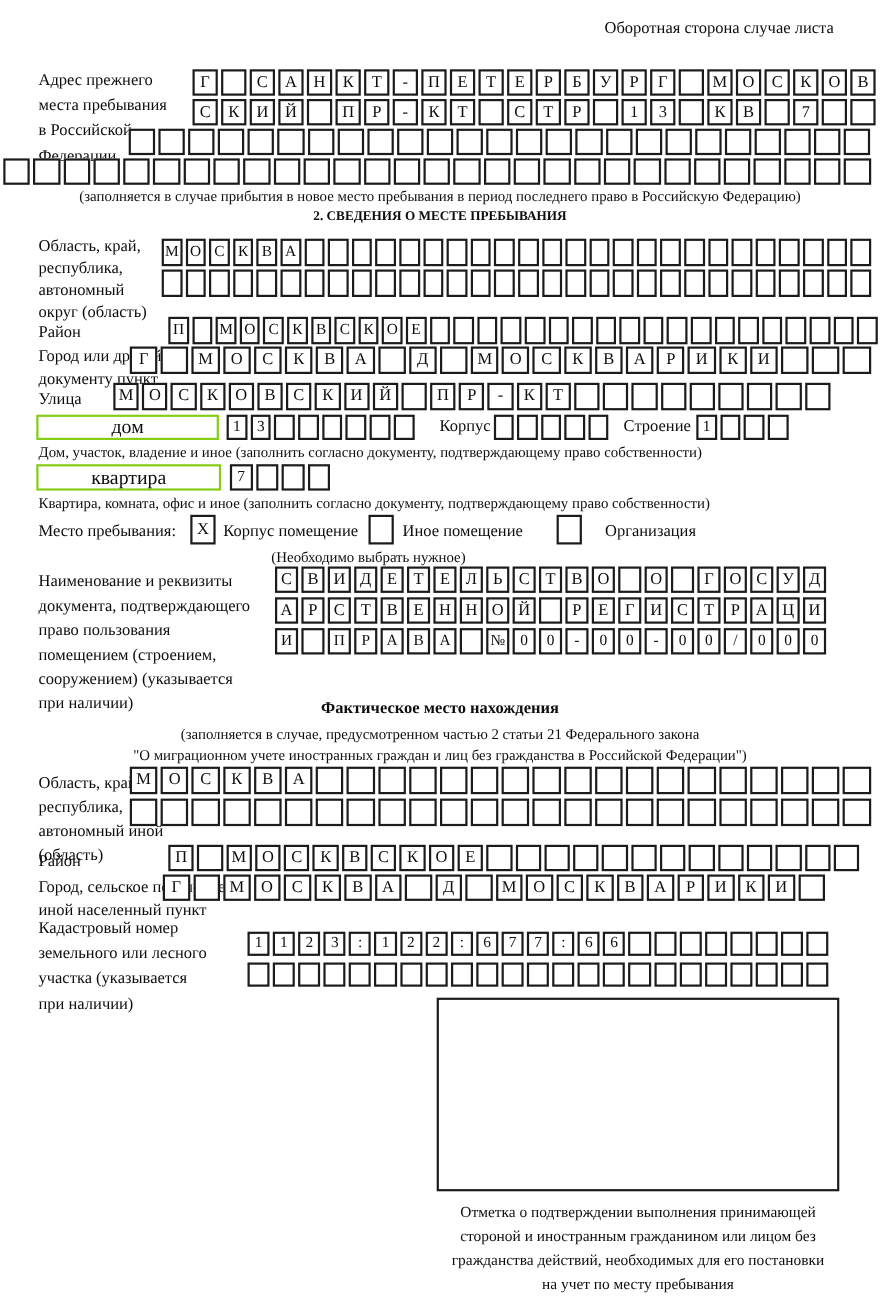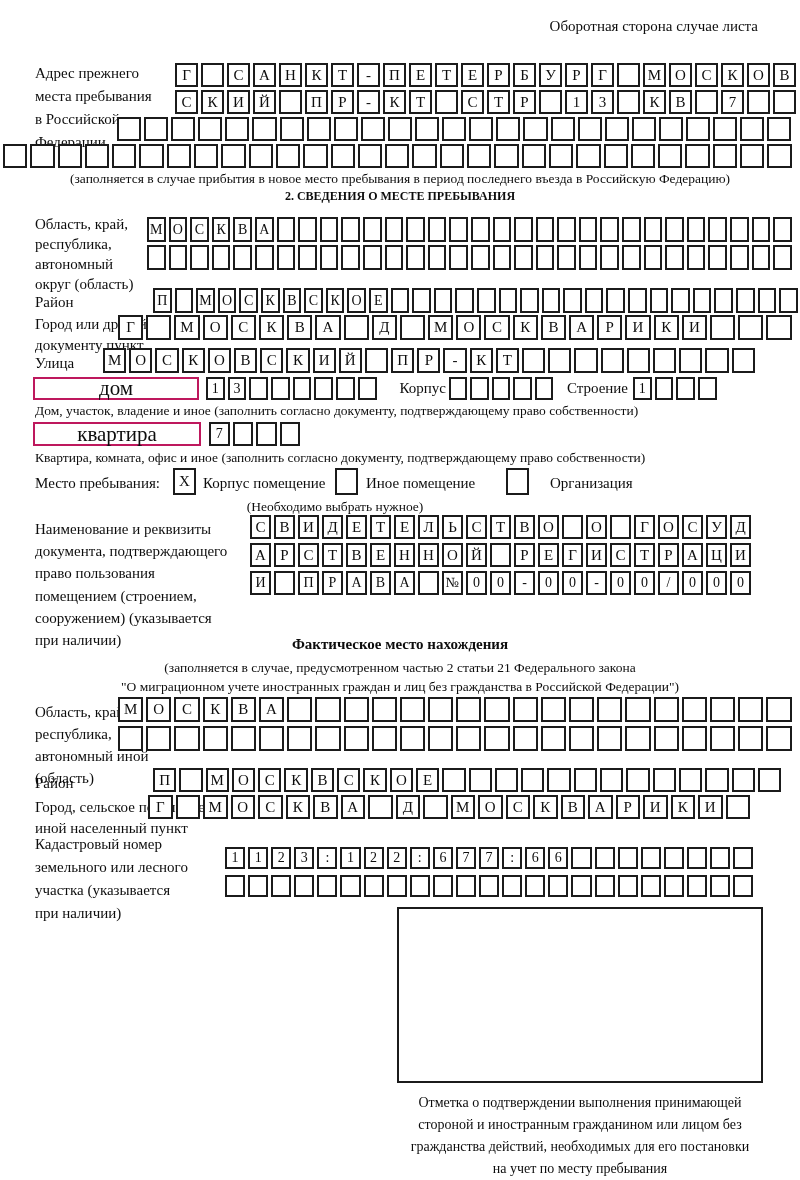--- a/index.html
+++ b/index.html
@@ -9,22 +9,22 @@
   .hnote{position:absolute;top:18px;right:42px;font-size:15px;}
   .lbl{position:absolute;font-size:15px;line-height:var(--lh,23px);}
   .lbl div{white-space:nowrap;}
   .cap{position:absolute;font-size:13.5px;white-space:nowrap;}
   .center{left:0;width:800px;text-align:center;}
   .bold{font-weight:bold;}
   .boxrow{position:absolute;display:flex;gap:var(--gap,3px);}
   .boxrow .cell{box-sizing:border-box;flex:0 0 var(--cw,23px);width:var(--cw,23px);height:var(--ch,24px);
         border:2px solid #1b1b1b;background:#fff;display:flex;align-items:center;justify-content:center;
         font-size:var(--fs,15px);line-height:1;}
-  .bigbox{box-sizing:border-box;border:2px solid #be185d;display:flex;align-items:center;justify-content:center;
-        font-size:21px;background:#fff;}
+  .bigbox{box-sizing:border-box;border:2px solid #84cc16;display:flex;align-items:center;justify-content:center;
+        font-size:18px;background:#fff;}
   .inline-lab{font-size:15px;white-space:nowrap;display:flex;align-items:center;}
   .optbox{box-sizing:border-box;position:absolute;width:23px;height:27px;border:2px solid #1b1b1b;background:#fff;
         display:flex;align-items:center;justify-content:center;font-size:15px;}
   .stamp{position:absolute;left:397px;top:907px;width:366px;height:176px;border:2px solid #1b1b1b;box-sizing:border-box;background:#fff;}
   .stampnote{position:absolute;left:370px;top:1092px;width:420px;text-align:center;font-size:14px;line-height:22px;}
 </style>
 </head>
 <body>
 
 <div class="page">
@@ -140,21 +140,21 @@
       <span class="cell"></span>
       <span class="cell"></span>
       <span class="cell"></span>
       <span class="cell"></span>
       <span class="cell"></span>
       <span class="cell"></span>
       <span class="cell"></span>
       <span class="cell"></span>
       <span class="cell"></span>
     </div>
-  <div class="cap center" style="top:171px">(заполняется в случае прибытия в новое место пребывания в период последнего въезда в Российскую Федерацию)</div>
+  <div class="cap center" style="top:171px">(заполняется в случае прибытия в новое место пребывания в период последнего право в Российскую Федерацию)</div>
 
   <div class="cap center bold" style="top:189px;font-size:12px">2. СВЕДЕНИЯ О МЕСТЕ ПРЕБЫВАНИЯ</div>
 
   <div class="lbl" style="left:35px;top:214px;--lh:20px">
       <div>Область, край,</div>
       <div>республика,</div>
       <div>автономный</div>
       <div>округ (область)</div>
     </div>
   <div class="boxrow" style="left:147px;top:217px;--cw:18.6px;--ch:25px;--fs:14px">

